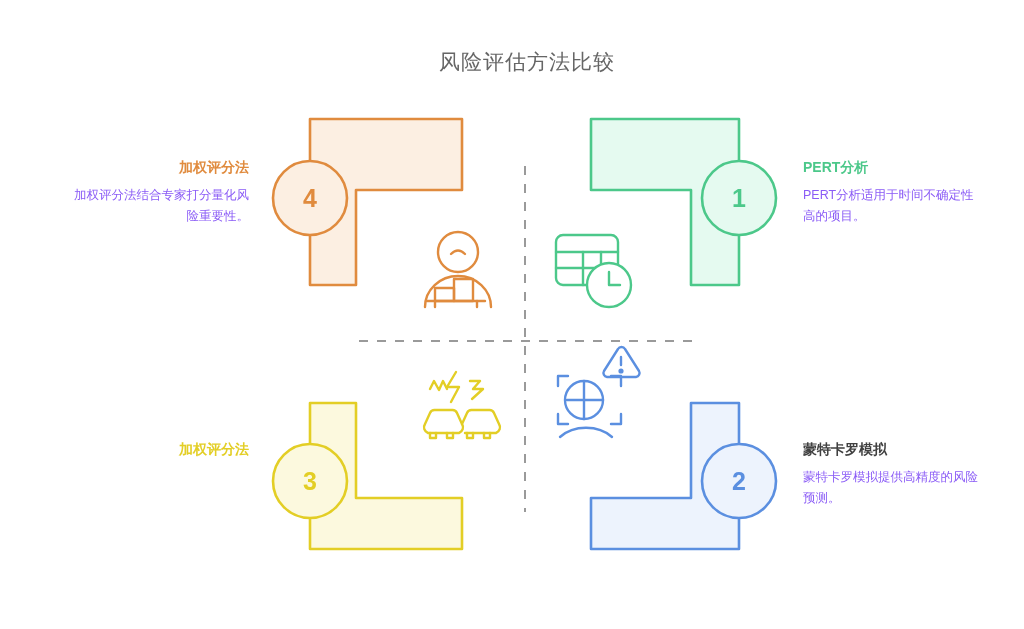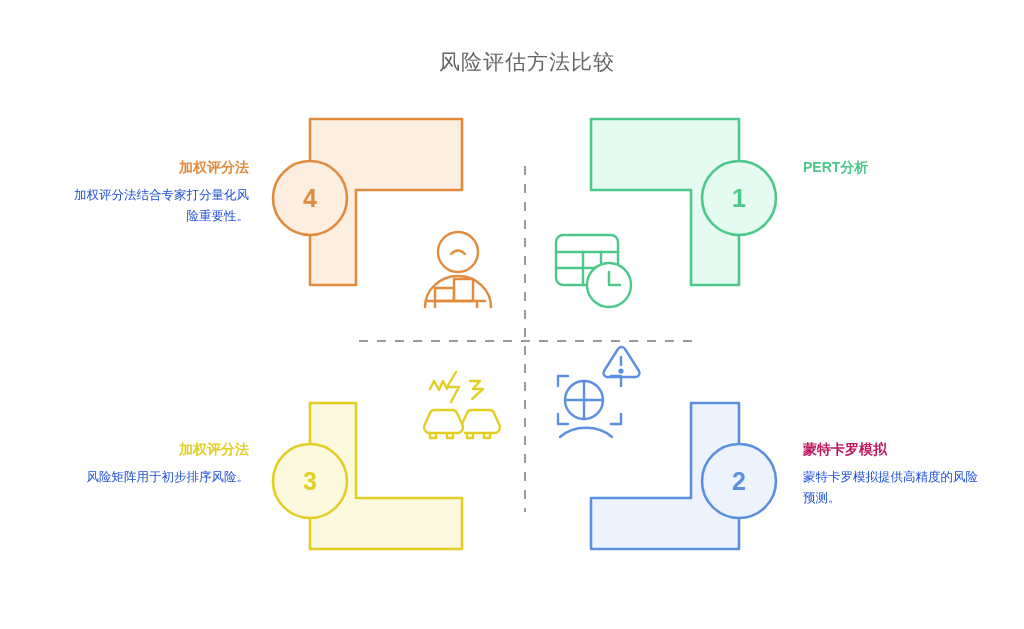--- a/index.html
+++ b/index.html
@@ -45,21 +45,21 @@
     width: 182px;
   }
   .tb-title {
     font-size: 14px;
     font-weight: bold;
     line-height: 1.3;
     margin: 0 0 9px 0;
   }
   .tb-desc {
     font-size: 12.5px;
-    color: #1d4ed8;
+    color: #8b5cf6;
     line-height: 1.65;
     margin: 0;
   }
   .align-right { text-align: right; }
   .align-left  { text-align: left; }
 
   #block-weighted { left: 52px;  top: 158px; }
   #block-pert     { left: 788px; top: 158px; }
   #block-matrix   { left: 52px;  top: 440px; }
   #block-monte    { left: 788px; top: 440px; }
@@ -153,25 +153,25 @@
 
   </svg>
 
   <div class="text-block align-right" id="block-weighted">
     <div class="tb-title" style="color:#E08B3E">加权评分法</div>
     <div class="tb-desc">加权评分法结合专家打分量化风险重要性。</div>
   </div>
 
   <div class="text-block align-left" id="block-pert">
     <div class="tb-title" style="color:#4CC88A">PERT分析</div>
+    <div class="tb-desc">PERT分析适用于时间不确定性高的项目。</div>
   </div>
 
   <div class="text-block align-right" id="block-matrix">
     <div class="tb-title" style="color:#E3CE25">加权评分法</div>
-    <div class="tb-desc">风险矩阵用于初步排序风险。</div>
   </div>
 
   <div class="text-block align-left" id="block-monte">
-    <div class="tb-title" style="color:#be185d">蒙特卡罗模拟</div>
+    <div class="tb-title" style="color:#404040">蒙特卡罗模拟</div>
     <div class="tb-desc">蒙特卡罗模拟提供高精度的风险预测。</div>
   </div>
 
 </div>
 
 </body></html>

